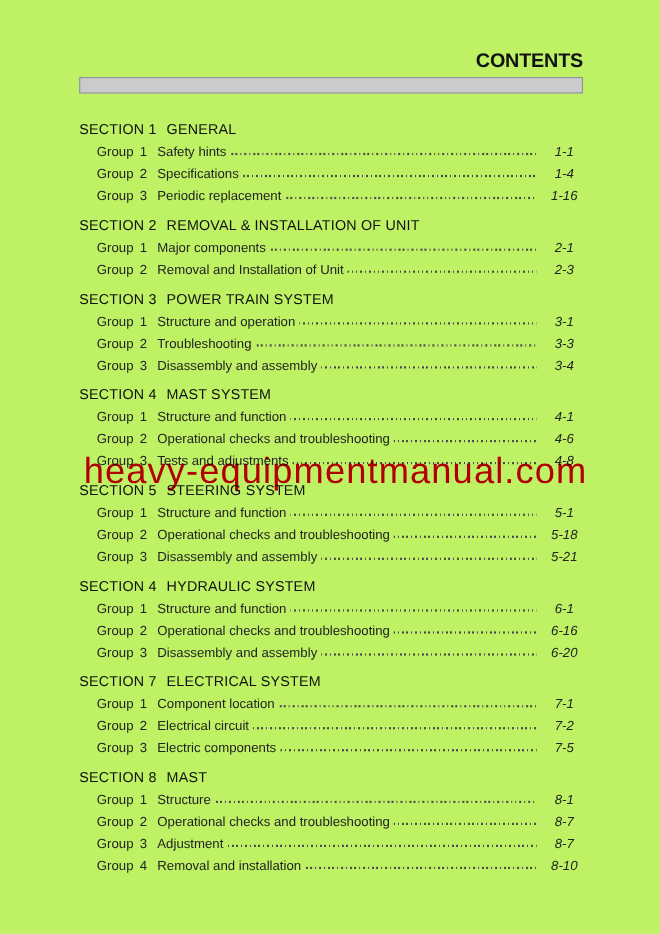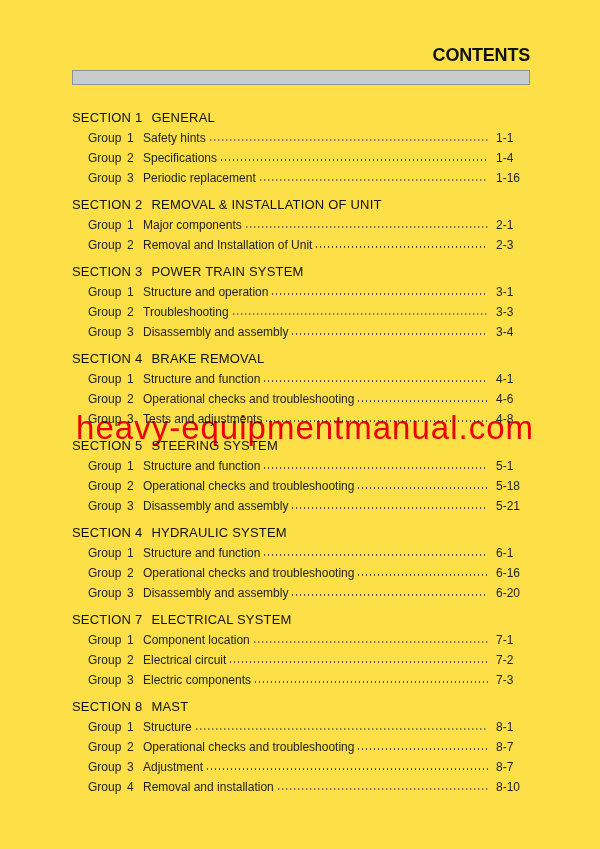--- a/index.html
+++ b/index.html
@@ -2,21 +2,21 @@
 <html><head>
 <meta charset="utf-8">
 <style>
   html,body{margin:0;padding:0;background:#ffffff;}
   body{
     width:600px;height:849px;position:relative;overflow:hidden;
     font-family:"Liberation Sans", sans-serif;
     color:#1a1a1a;
     -webkit-font-smoothing:antialiased;
   }
-  .page{position:absolute;inset:0;background:#fde047;}
+  .page{position:absolute;inset:0;background:#bef264;}
 
   .header-area{position:absolute;left:72px;top:44px;width:458px;}
   .contents-title{
     display:block;text-align:right;
     font-size:18px;font-weight:bold;letter-spacing:-0.2px;
     color:#111;line-height:22px;
   }
   .gray-bar{
     margin-top:4px;height:15px;width:100%;
     box-sizing:border-box;
@@ -38,21 +38,21 @@
     font-size:12px;line-height:20px;color:#222;
   }
   .g-label{margin-left:16px;width:36px;flex:none;}
   .g-num{width:16px;flex:none;text-align:left;padding-left:3px;}
   .g-title{flex:none;white-space:nowrap;padding-right:4px;}
   .dots{
     flex:1 1 auto;height:2px;margin-top:3px;
     background-image:repeating-linear-gradient(to right,#4a4a4a 0 1.4px,transparent 1.4px 4px);
     background-position:right center;background-repeat:repeat-x;background-size:100% 2px;
   }
-  .page-num{flex:none;width:34px;padding-left:8px;text-align:left;white-space:nowrap;}
+  .page-num{flex:none;width:34px;padding-left:8px;text-align:center;white-space:nowrap;font-style:italic;}
 
   .watermark{
     position:absolute;left:74px;top:409px;width:460px;
     font-size:33px;letter-spacing:1px;line-height:1.15;
     white-space:nowrap;mix-blend-mode:multiply;
     pointer-events:none;z-index:5;text-align:right;
   }
 </style>
 </head>
 <body>
@@ -124,21 +124,21 @@
         </div>
         <div class="entry">
           <span class="g-label">Group</span>
           <span class="g-num">3</span>
           <span class="g-title">Disassembly and assembly</span>
           <span class="dots"></span>
           <span class="page-num">3-4</span>
         </div>
       </div>
       <div class="section">
-        <div class="section-header"><span class="sec-label">SECTION 4</span><span class="sec-title">BRAKE REMOVAL</span></div>
+        <div class="section-header"><span class="sec-label">SECTION 4</span><span class="sec-title">MAST SYSTEM</span></div>
         <div class="entry">
           <span class="g-label">Group</span>
           <span class="g-num">1</span>
           <span class="g-title">Structure and function</span>
           <span class="dots"></span>
           <span class="page-num">4-1</span>
         </div>
         <div class="entry">
           <span class="g-label">Group</span>
           <span class="g-num">2</span>
@@ -216,21 +216,21 @@
           <span class="g-num">2</span>
           <span class="g-title">Electrical circuit</span>
           <span class="dots"></span>
           <span class="page-num">7-2</span>
         </div>
         <div class="entry">
           <span class="g-label">Group</span>
           <span class="g-num">3</span>
           <span class="g-title">Electric components</span>
           <span class="dots"></span>
-          <span class="page-num">7-3</span>
+          <span class="page-num">7-5</span>
         </div>
       </div>
       <div class="section">
         <div class="section-header"><span class="sec-label">SECTION 8</span><span class="sec-title">MAST</span></div>
         <div class="entry">
           <span class="g-label">Group</span>
           <span class="g-num">1</span>
           <span class="g-title">Structure</span>
           <span class="dots"></span>
           <span class="page-num">8-1</span>

